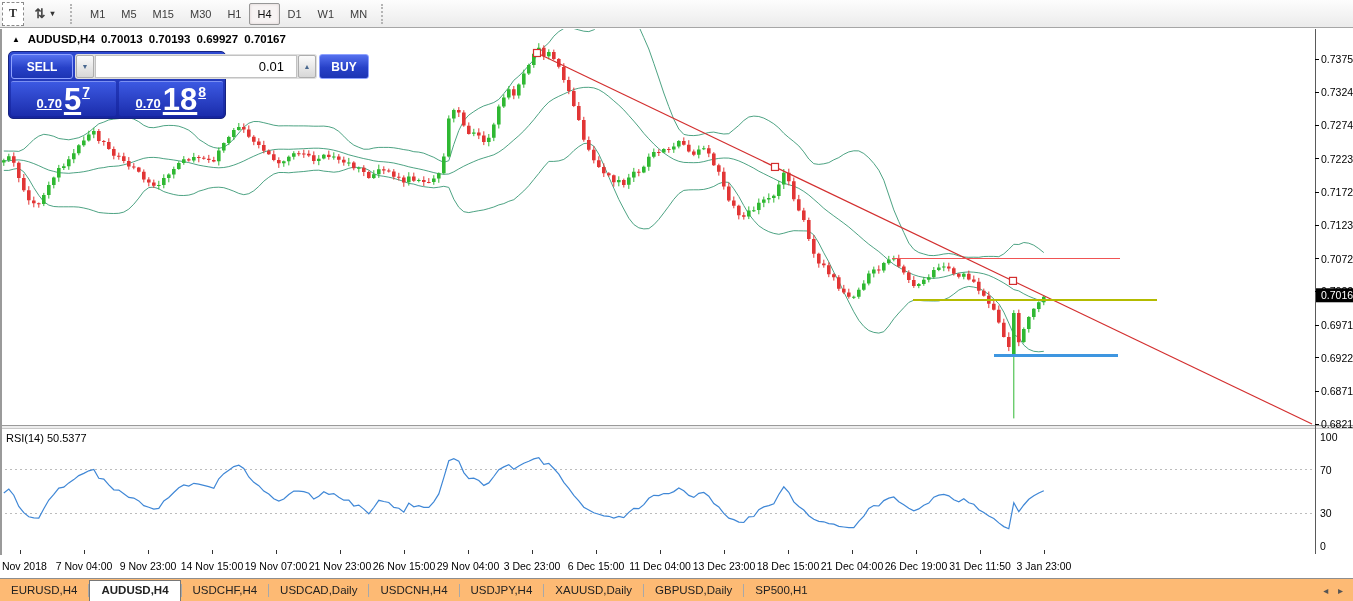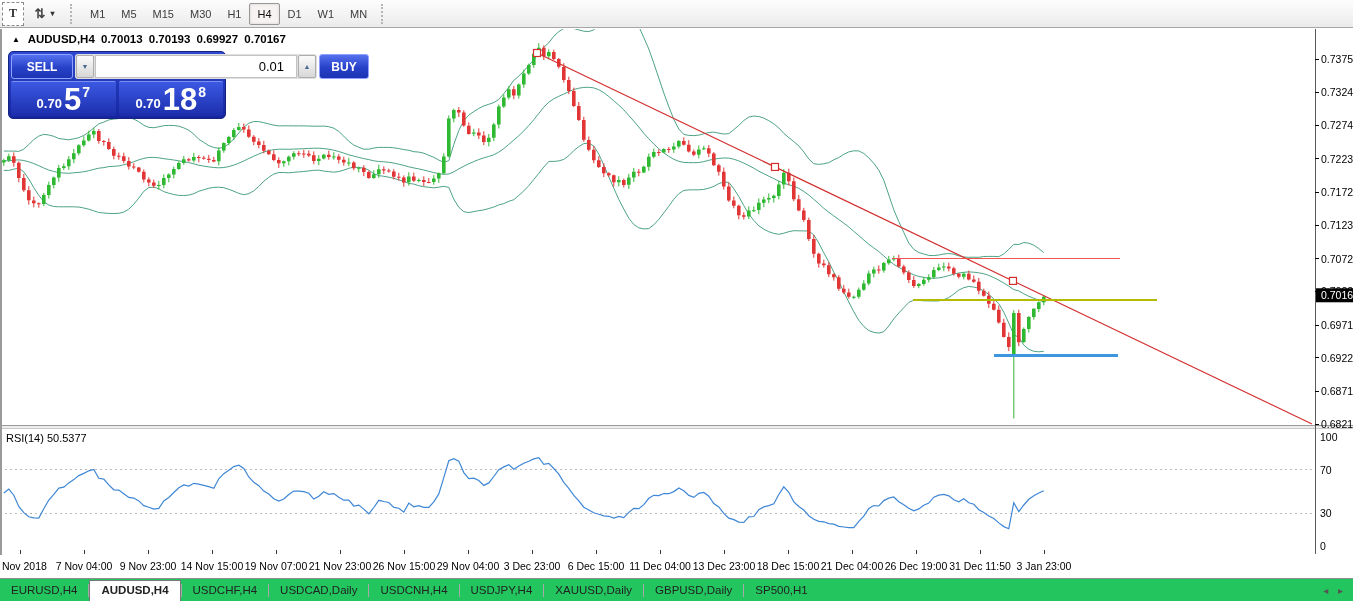--- a/index.html
+++ b/index.html
@@ -49,31 +49,31 @@
   .vol-group{flex:1;display:flex;background:#dfdfdf;border-radius:3px;padding:1px;gap:1px;
     align-items:stretch;box-sizing:border-box;}
   .spin{width:18px;background:linear-gradient(#fbfbfb,#d7d7d7);border:1px solid #adadad;
     border-radius:2px;color:#49688f;font-size:7px;display:flex;align-items:center;
     justify-content:center;cursor:pointer;box-sizing:border-box;}
   #volume-input{flex:1;min-width:0;background:#fff;border:1px solid #c2c2c2;font-size:13px;
     text-align:right;padding:0 12px;font-family:"Liberation Sans",sans-serif;box-sizing:border-box;}
   .tp-row2{display:flex;gap:3px;margin-top:2px;height:35px;}
   .price-box{flex:1;background:linear-gradient(180deg,#3c59e2,#1b2dac);
     border-top:1px solid #7b90f2;border-radius:2px;color:#fff;
-    display:flex;align-items:center;justify-content:center;cursor:pointer;}
+    display:flex;align-items:center;justify-content:center;cursor:pointer;text-decoration:underline;}
   .pb-pfx{font-size:13px;font-weight:bold;margin-right:2px;margin-top:9px;}
   .pb-big{font-size:31px;font-weight:bold;line-height:31px;}
   .pb-sup{font-size:14px;font-weight:bold;align-self:flex-start;margin-top:2px;margin-left:1px;}
   
   #date-axis{position:absolute;left:0;top:555px;width:1353px;height:22px;background:#fff;}
   .date-label{position:absolute;top:5px;transform:translateX(-50%);font-size:10.5px;color:#000;
     white-space:nowrap;}
   
   #tab-bar{
-    position:absolute;left:0;top:578px;width:1353px;height:23px;background:#22c55e;
+    position:absolute;left:0;top:578px;width:1353px;height:23px;background:#fdba74;
     border-top:1px solid #8e8e8e;display:flex;align-items:center;box-sizing:border-box;
   }
   .tab{height:20px;line-height:20px;padding:0 11px;font-size:11.5px;color:#222;cursor:pointer;
     white-space:nowrap;}
   .tab.active{background:#fff;border:1px solid #787878;border-bottom:1px solid #fff;
     font-weight:bold;line-height:19px;height:20px;margin-bottom:-1px;}
   .tab-sep{width:1px;height:13px;background:#a8a8a8;}
   #tab-arrows{margin-left:auto;margin-right:10px;color:#555;font-size:10px;cursor:pointer;}
   #tab-arrows span{margin-left:7px;}
 </style>

